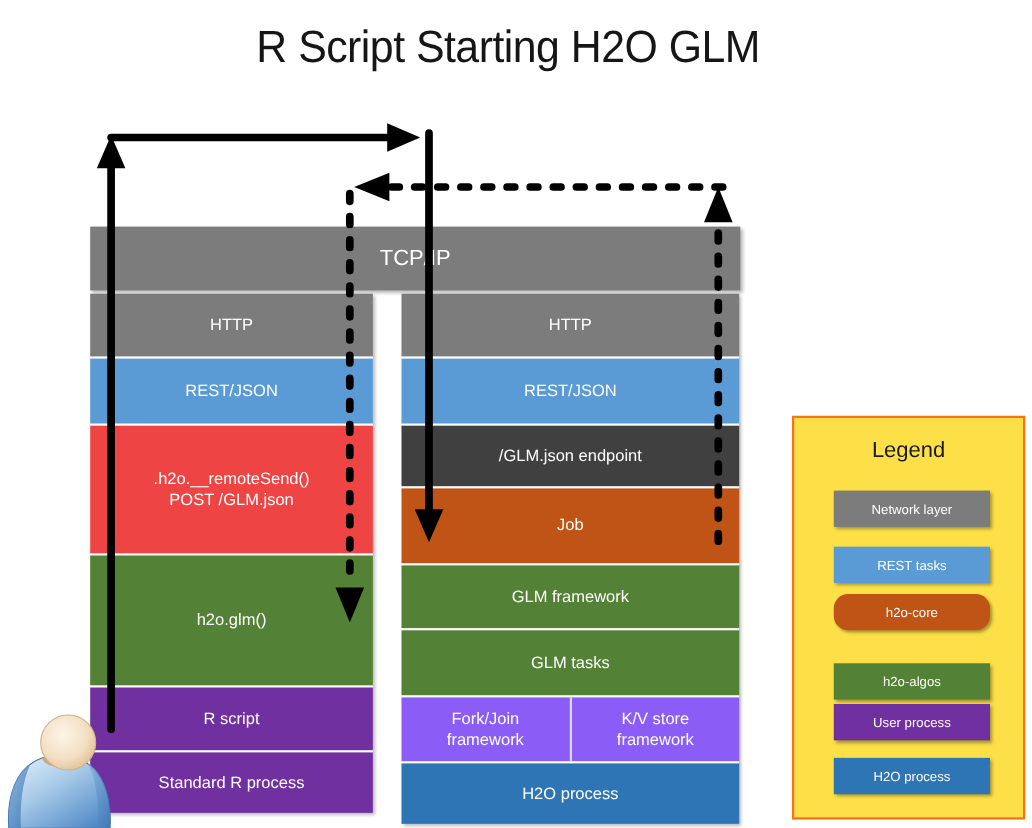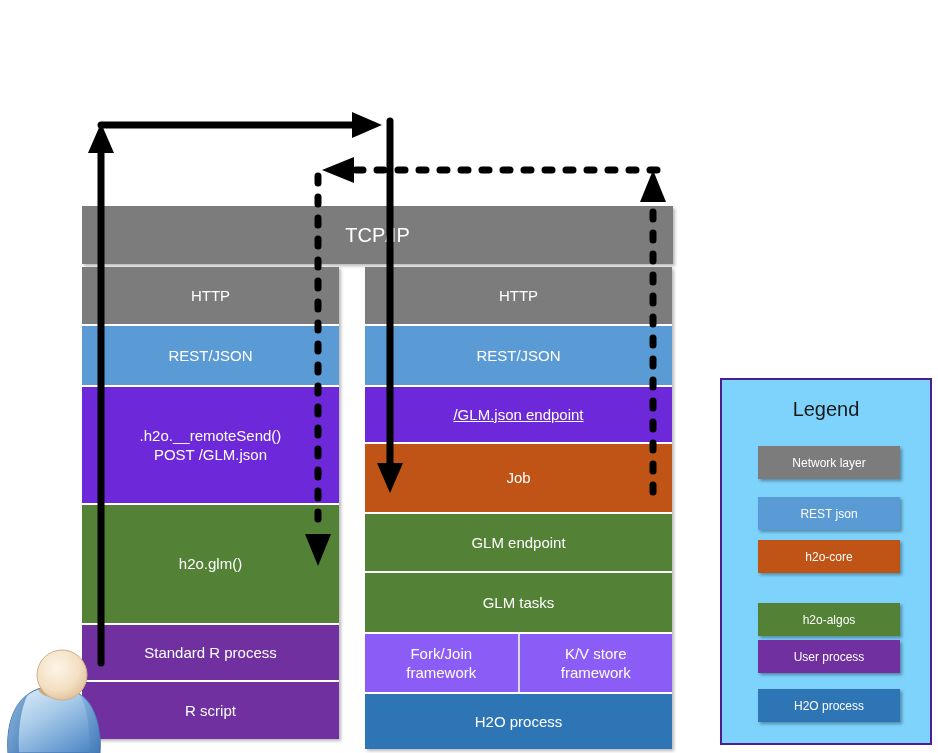--- a/index.html
+++ b/index.html
@@ -21,68 +21,69 @@
   .stack-row{display:flex;align-items:center;justify-content:center;
              color:#fff;font-size:15px;margin-bottom:2px;text-align:center;
              white-space:pre-line;line-height:1.3;}
   .stack-row:last-child{margin-bottom:0;}
   .stack-row.split{justify-content:stretch;}
   .stack-row.split .cell{flex:1;display:flex;align-items:center;justify-content:center;
              height:100%;white-space:pre-line;}
   .stack-row.split .vdiv{width:2px;height:100%;background:#d9d9d9;}
 
   .legend-box{position:absolute;left:720px;top:378px;width:212px;height:367px;
-              background:#7dd3fc;border:2px solid #4c1d95;box-sizing:border-box;}
+              background:#fde047;border:2px solid #f97316;box-sizing:border-box;}
   .legend-title{position:absolute;top:18px;left:0;width:100%;text-align:center;
                 font-size:20px;color:#1a1a1a;}
   .legend-swatch{position:absolute;left:36px;width:142px;height:33px;
                  display:flex;align-items:center;justify-content:center;
                  color:#fff;font-size:12px;box-shadow:2px 2px 3px rgba(0,0,0,.35);}
 
   .arrows{position:absolute;left:0;top:0;z-index:5;pointer-events:none;}
   .person{position:absolute;left:4px;top:636px;z-index:4;}
 </style>
 </head>
 <body>
 
 <div class="page">
 
+  <div class="title"><span>R Script Starting H2O GLM</span></div>
 
   <div class="tcp-band" id="tcp-band" style="background: rgb(124, 124, 124);">
     <span>TCP/IP</span>
   </div>
 
   <div class="stack stack-left" id="stack-left">
       <div class="stack-row" style="height: 57px; background: rgb(124, 124, 124);">HTTP</div>
       <div class="stack-row" style="height: 59px; background: rgb(91, 155, 213);">REST/JSON</div>
-      <div class="stack-row" style="height: 116px; background: #6d28d9;">.h2o.__remoteSend()
+      <div class="stack-row" style="height: 116px; background: #ef4444;">.h2o.__remoteSend()
 POST /GLM.json</div>
       <div class="stack-row" style="height: 118px; background: rgb(83, 129, 53);">h2o.glm()</div>
+      <div class="stack-row" style="height: 57px; background: rgb(112, 48, 160);">R script</div>
       <div class="stack-row" style="height: 55px; background: rgb(112, 48, 160);">Standard R process</div>
-      <div class="stack-row" style="height: 57px; background: rgb(112, 48, 160);">R script</div>
     </div>
   <div class="stack stack-right" id="stack-right">
       <div class="stack-row" style="height: 57px; background: rgb(124, 124, 124);">HTTP</div>
       <div class="stack-row" style="height: 59px; background: rgb(91, 155, 213);">REST/JSON</div>
-      <div class="stack-row" style="height: 55px; background: #6d28d9; text-decoration: underline;">/GLM.json endpoint</div>
+      <div class="stack-row" style="height: 55px; background: #404040;">/GLM.json endpoint</div>
       <div class="stack-row" style="height: 68px; background: rgb(192, 83, 22);">Job</div>
-      <div class="stack-row" style="height: 57px; background: rgb(83, 129, 53);">GLM endpoint</div>
+      <div class="stack-row" style="height: 57px; background: rgb(83, 129, 53);">GLM framework</div>
       <div class="stack-row" style="height: 59px; background: rgb(83, 129, 53);">GLM tasks</div>
       <div class="stack-row split" style="height: 58px; background: #8b5cf6; align-items: center;"><div class="cell">Fork/Join
 framework</div><div class="vdiv"></div><div class="cell">K/V store
 framework</div></div>
       <div class="stack-row" style="height: 55px; background: rgb(46, 117, 182);">H2O process</div>
     </div>
 
   <div class="legend-box">
     <div class="legend-title">Legend</div>
     <div id="legend-items">
         <div class="legend-swatch" style="top: 66px; background: rgb(124, 124, 124);">Network layer</div>
-        <div class="legend-swatch" style="top: 117px; background: rgb(91, 155, 213);">REST json</div>
-        <div class="legend-swatch" style="top: 160px; background: rgb(192, 83, 22);">h2o-core</div>
+        <div class="legend-swatch" style="top: 117px; background: rgb(91, 155, 213);">REST tasks</div>
+        <div class="legend-swatch" style="top: 160px; background: rgb(192, 83, 22); border-radius: 13px;">h2o-core</div>
         <div class="legend-swatch" style="top: 223px; background: rgb(83, 129, 53);">h2o-algos</div>
         <div class="legend-swatch" style="top: 260px; background: rgb(112, 48, 160);">User process</div>
         <div class="legend-swatch" style="top: 309px; background: rgb(46, 117, 182);">H2O process</div>
       </div>
   </div>
 
   <svg class="person" width="100" height="117" viewBox="0 0 100 117">
     <defs>
       <radialGradient id="headGrad" cx="40%" cy="35%" r="75%">
         <stop offset="0%" stop-color="#fdf5e8"></stop>

